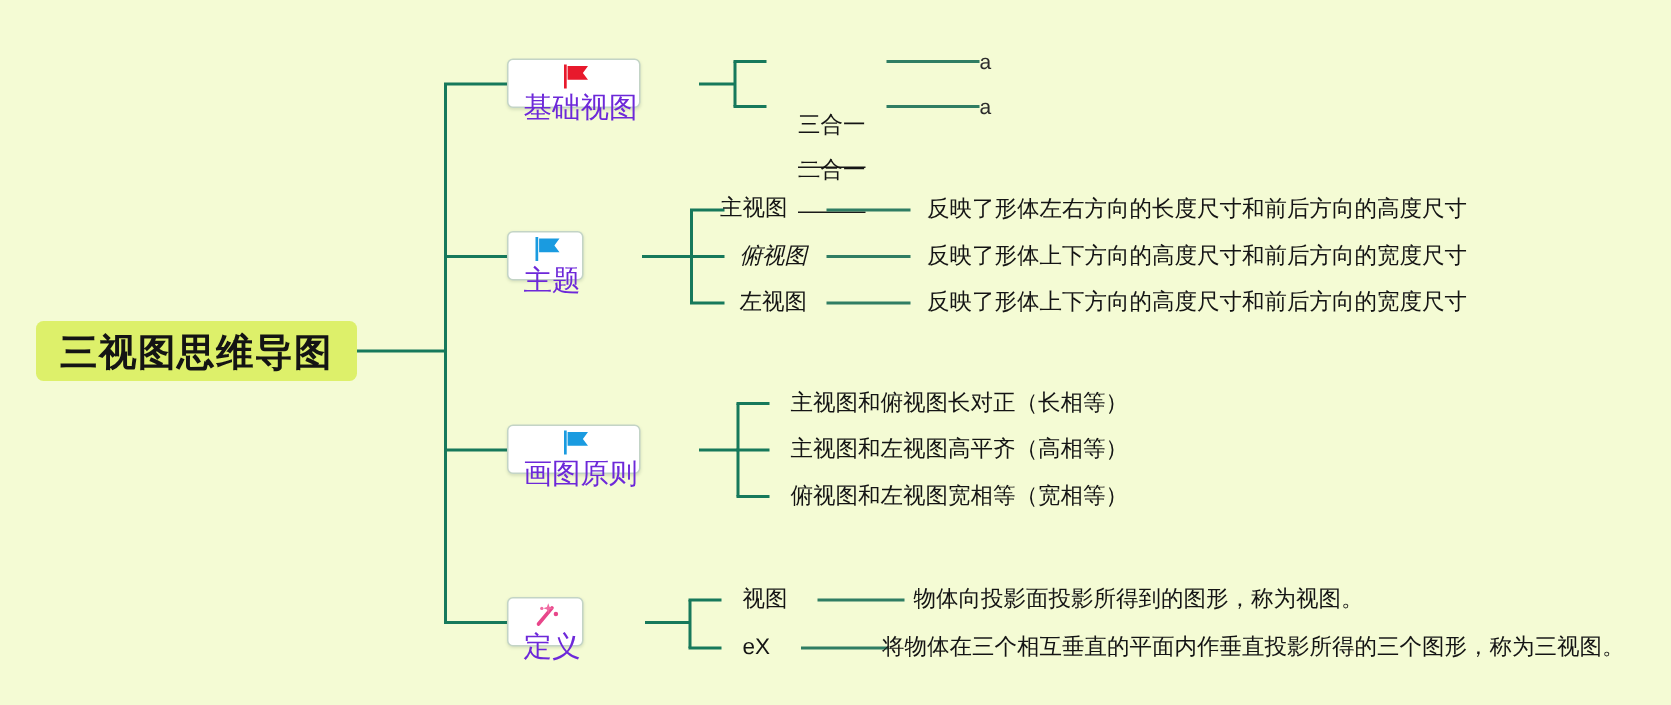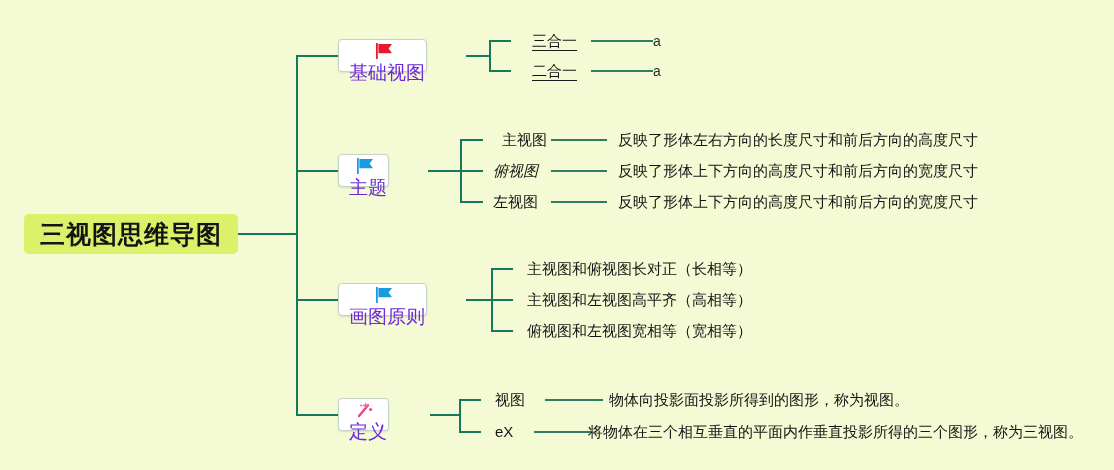--- a/index.html
+++ b/index.html
@@ -77,21 +77,22 @@
   
   .leaf {
     position: absolute;
     font-size: 15px;
     color: #141414;
     white-space: nowrap;
     line-height: 1;
   }
   .leaf.underline {
     border-bottom: 1px solid #1a1a1a;
-    padding-bottom: 2px;
+    padding-bottom: 20px;
+    margin-top: 43px;
   }
   .leaf.desc { font-size: 15px; }
   .leaf.term { font-size: 14px; color: #2c2c2c; }
 
   .connector {
     position: absolute;
     height: 2px;
     background: #2f7d63;
   }
 </style>
@@ -143,21 +144,21 @@
       </svg>
     </span>
     <span class="branch-label">主题</span>
   </div>
   <div class="line h" style="left:428px; top:170px; width:33px;"></div>
   <div class="line v" style="left:460px; top:140px; height:62px;"></div>
   <div class="line h" style="left:460px; top:139px; width:23px;"></div>
   <div class="line h" style="left:460px; top:170px; width:23px;"></div>
   <div class="line h" style="left:460px; top:201px; width:23px;"></div>
 
-  <div class="leaf" style="left:502px; top:132px;">主视图</div>
+  <div class="leaf" style="left:480px; top:132px;font-family:Liberation Mono, monospace;">主视图</div>
   <div class="connector" style="left:551px; top:139px; width:56px;"></div>
   <div class="leaf desc" style="left:618px; top:132px;">反映了形体左右方向的长度尺寸和前后方向的高度尺寸</div>
 
   <div class="leaf" style="left:493px; top:163px;font-style:italic;">俯视图</div>
   <div class="connector" style="left:551px; top:170px; width:56px;"></div>
   <div class="leaf desc" style="left:618px; top:163px;">反映了形体上下方向的高度尺寸和前后方向的宽度尺寸</div>
 
   <div class="leaf" style="left:493px; top:194px;">左视图</div>
   <div class="connector" style="left:551px; top:201px; width:56px;"></div>
   <div class="leaf desc" style="left:618px; top:194px;">反映了形体上下方向的高度尺寸和前后方向的宽度尺寸</div>

